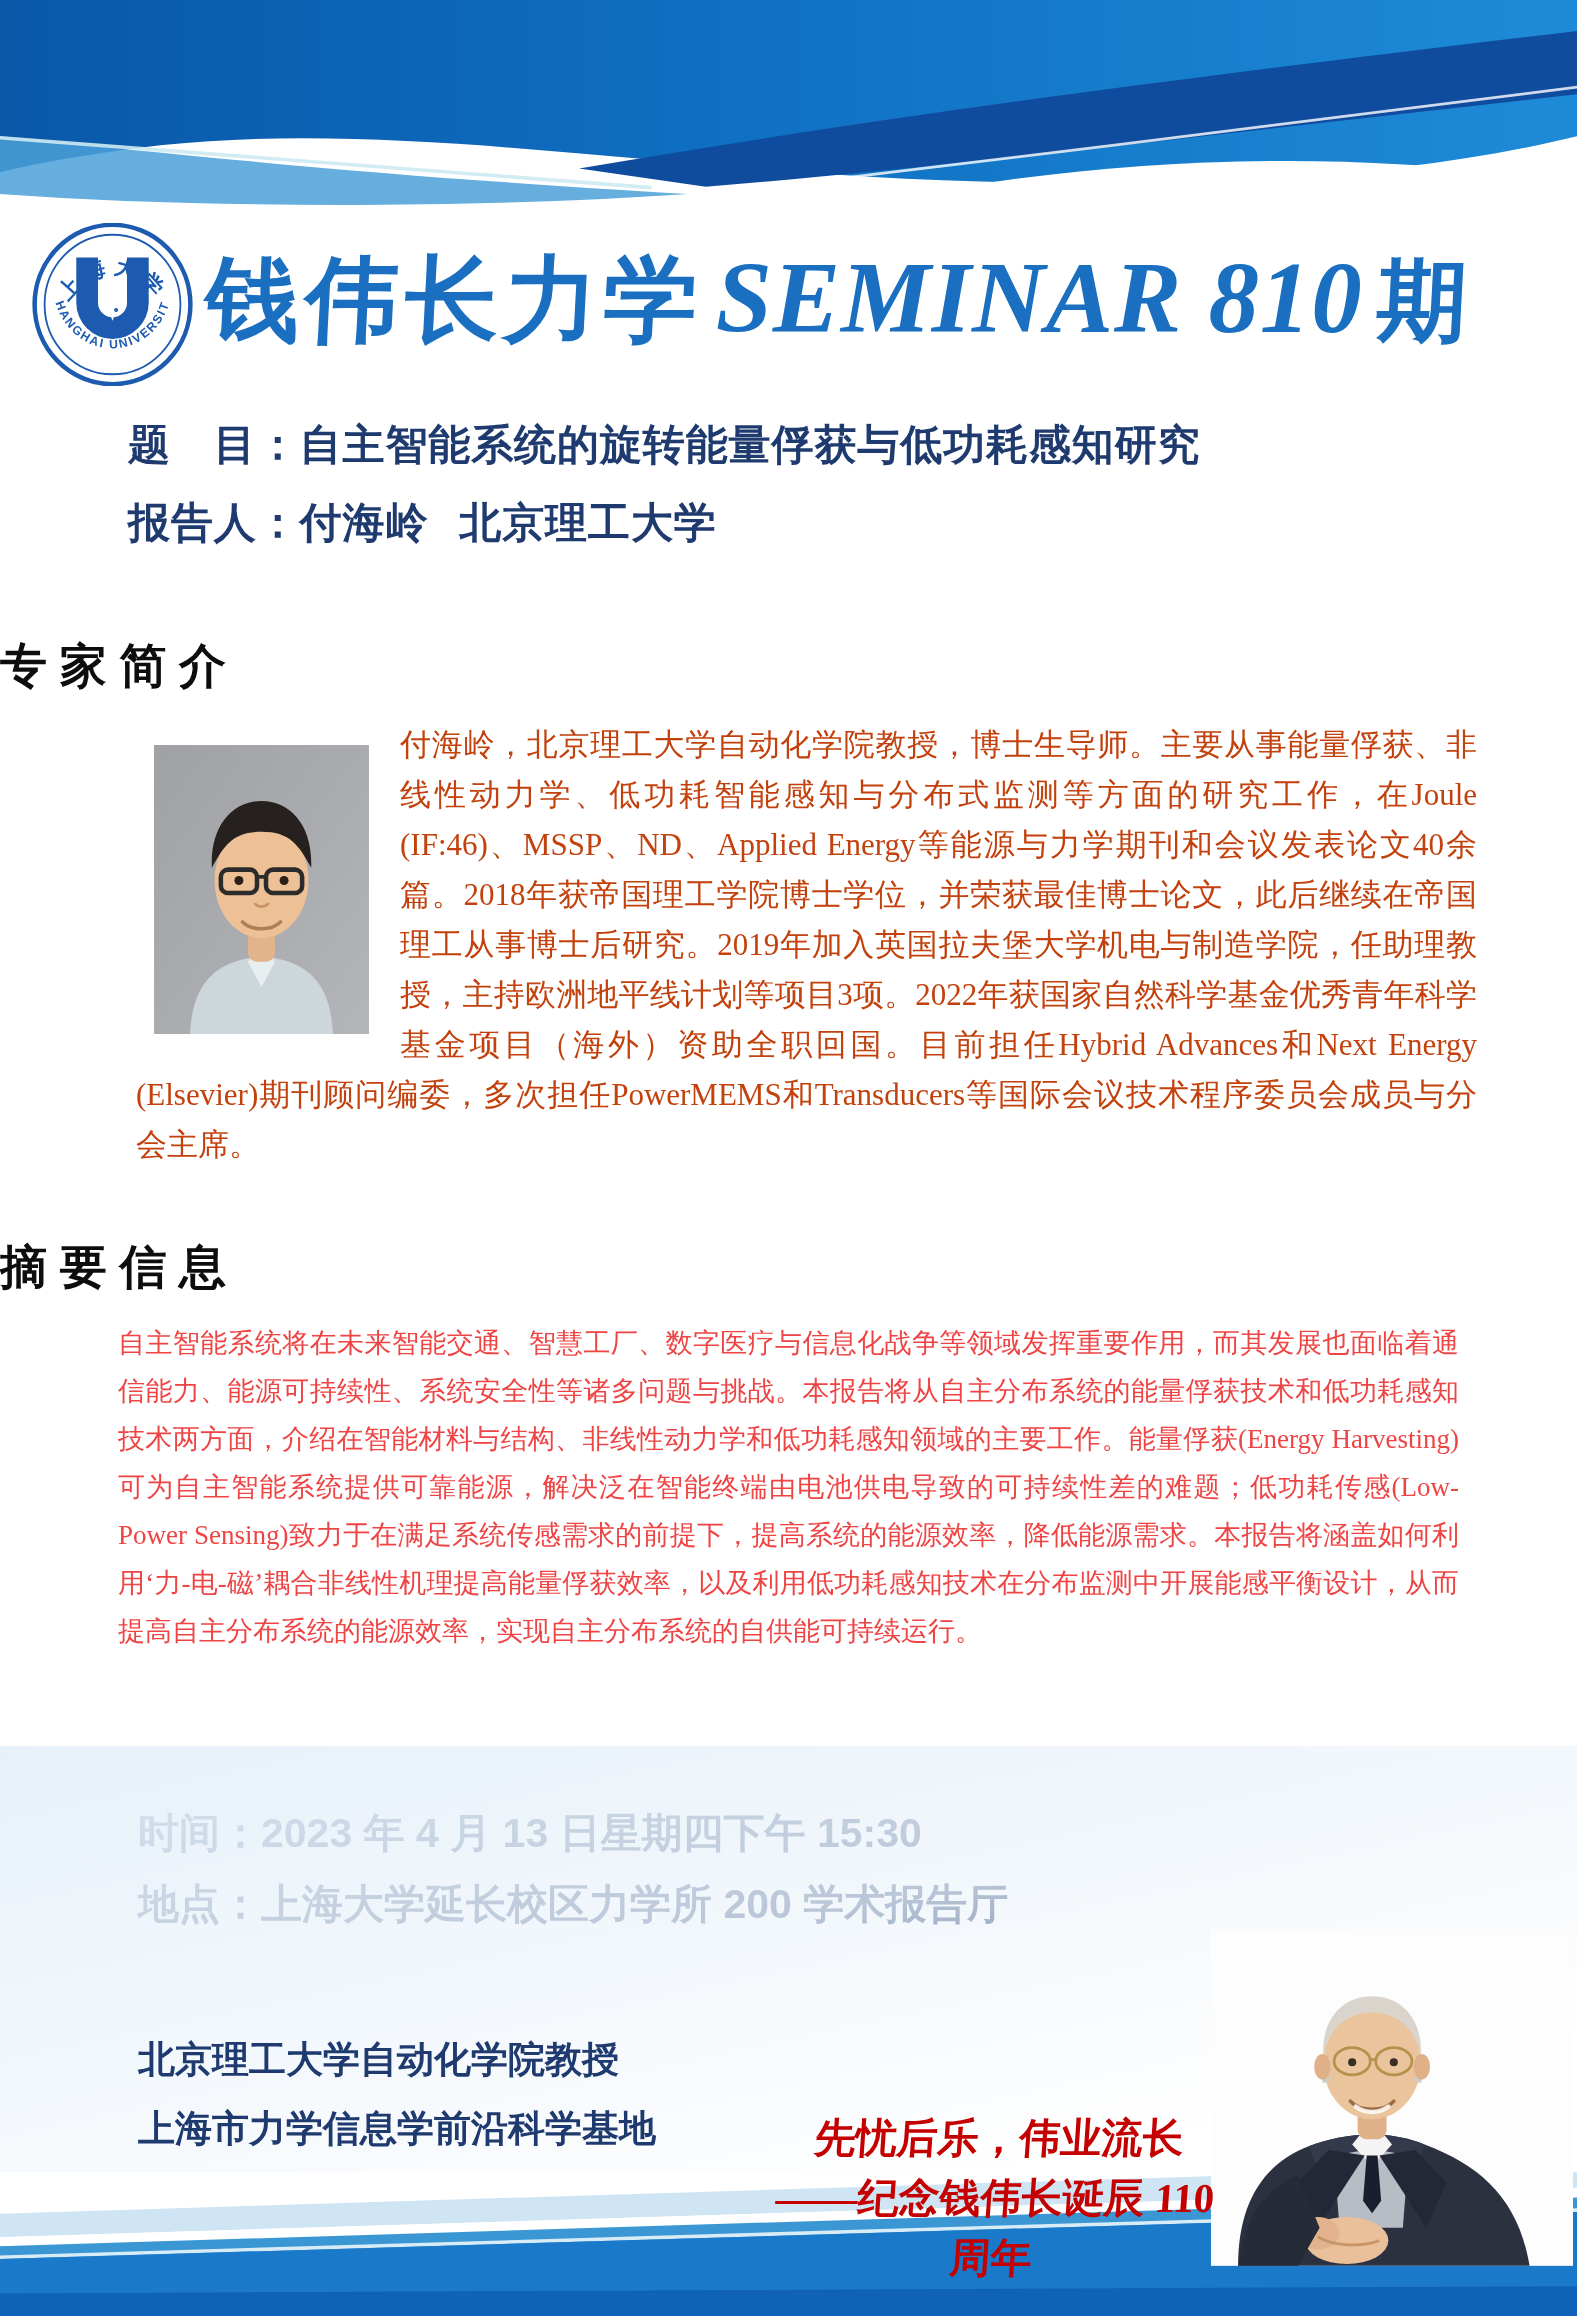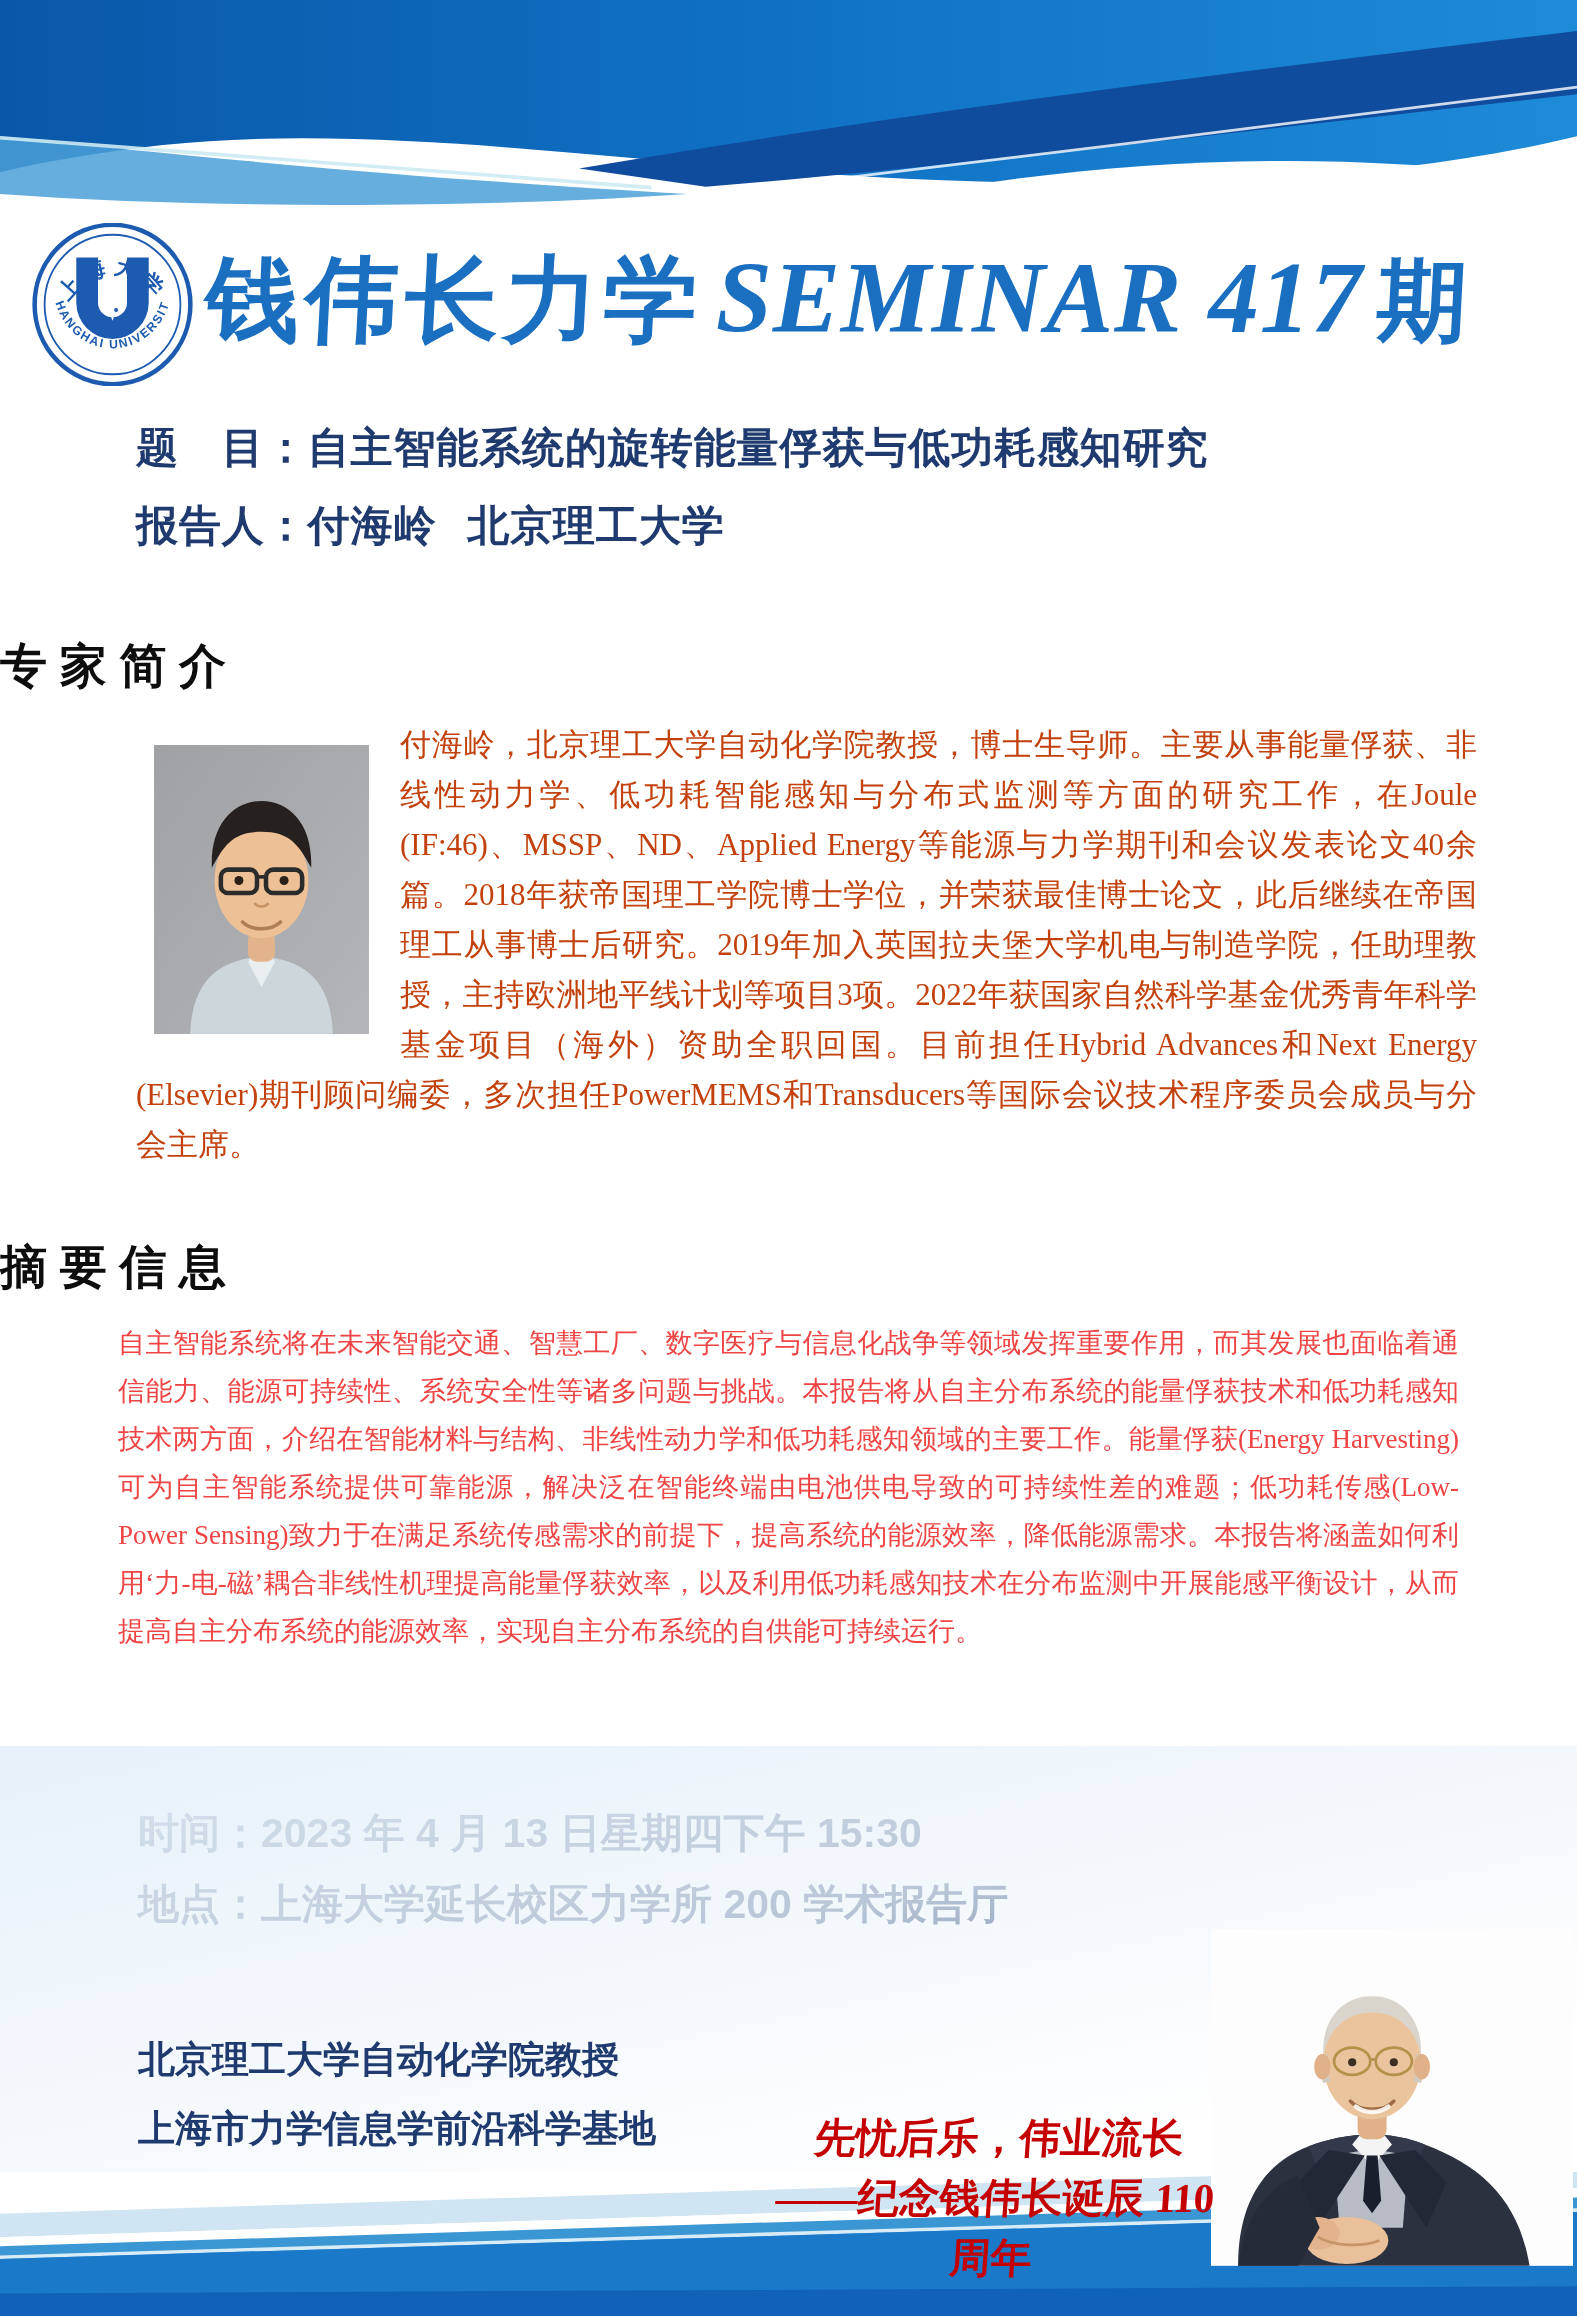--- a/index.html
+++ b/index.html
@@ -36,22 +36,22 @@
     font-style:italic;font-weight:700;font-size:101px;letter-spacing:0.9px;
     display:inline-block;margin-left:12.7px;
   }
   .title-suffix{
     font-family:"Liberation Serif", serif;
     font-weight:900;font-size:90px;display:inline-block;margin-left:14.5px;
     transform:skewX(-3deg);
   }
 
   .topic-block{
-    position:absolute;left:136px;top:409px;width:1339px;
-    font-family:Liberation Sans, sans-serif;
+    position:absolute;left:128px;top:409px;width:1339px;
+    font-family:Liberation Mono, monospace;
     font-weight:bold;color:#1e3a6e;font-size:42px;line-height:78px;
     letter-spacing:0.9px;
   }
   .section-heading{
     position:absolute;left:0;width:1578px;text-align:left;
     font-family:"Liberation Serif", serif;
     font-weight:bold;color:#0d0d0d;font-size:47px;letter-spacing:12.7px;
   }
   .h-expert{top:635px;}
   .h-abstract{top:1236px;}
@@ -133,21 +133,21 @@
     </text>
     <g transform="translate(90,88)">
       <path d="M-40,-50 h24 v50 a16,16 0 0 0 32,0 v-50 h24 v50 a40,40 0 0 1 -80,0 Z" fill="#1d5bb0"></path>
       <path d="M-9,-50 L0,-28 L9,-50 Z" fill="#ffffff"></path>
       <path d="M0,-40 C5,-16 5,8 0,20 C-5,8 -5,-16 0,-40 Z" fill="#ffffff"></path>
       <circle cx="4" cy="8" r="2.2" fill="#1d5bb0"></circle>
     </g>
   </svg>
 
   <div class="title-row">
-    <span class="title-cn">钱伟长力学</span><span class="title-en">SEMINAR 417</span><span class="title-suffix">期</span>
+    <span class="title-cn">钱伟长力学</span><span class="title-en">SEMINAR 810</span><span class="title-suffix">期</span>
   </div>
 
   <div class="topic-block">
     <div><span>题　目：</span><span>自主智能系统的旋转能量俘获与低功耗感知研究</span></div>
     <div><span>报告人：</span><span>付海岭</span><span style="margin-left:31px;">北京理工大学</span></div>
   </div>
 
   <div class="section-heading h-expert">专家简介</div>
 
   <div class="bio-block">

